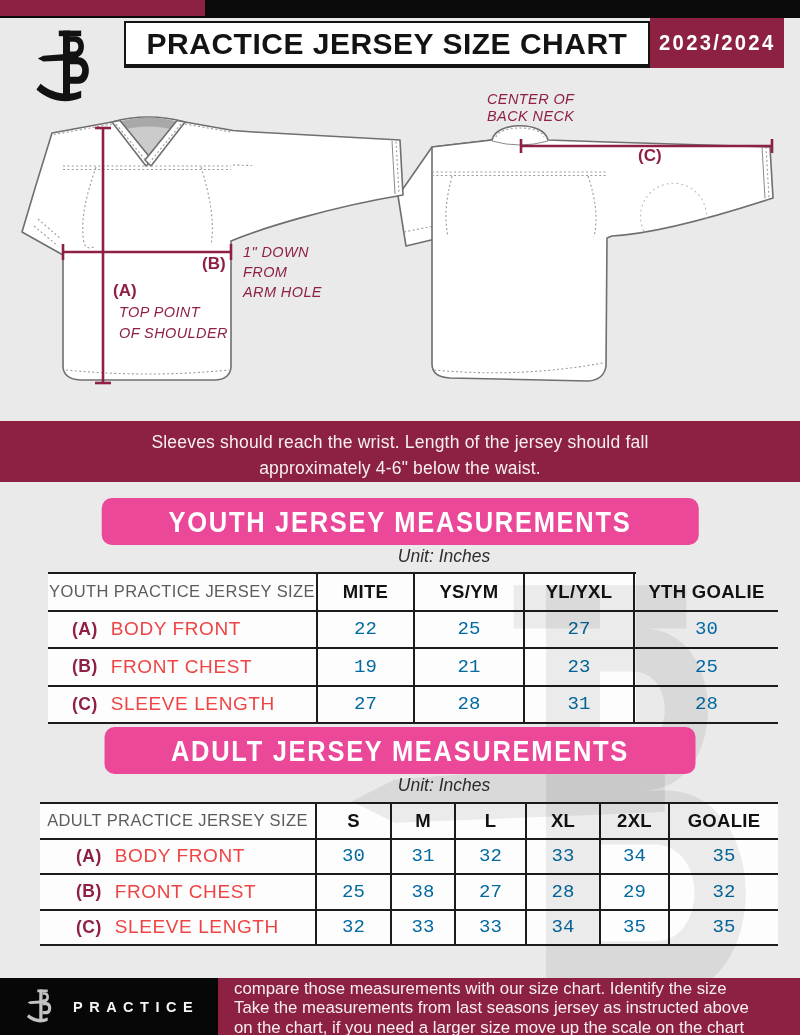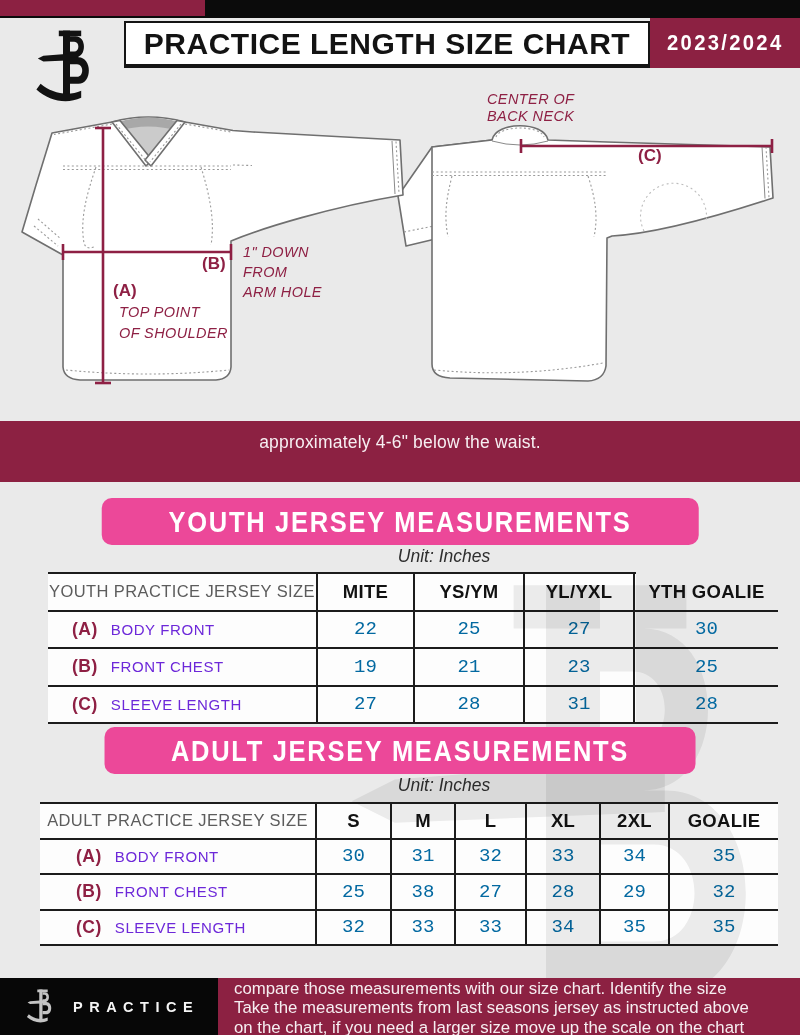--- a/index.html
+++ b/index.html
@@ -17,21 +17,21 @@
   
   .top-bar{position:absolute;top:0;left:0;width:800px;height:18px;background:#0b0b0b;}
   .top-bar-maroon{position:absolute;top:0;left:0;width:205px;height:16px;background:var(--maroon);}
   .title-box{
     position:absolute;left:124px;top:21px;width:526px;height:47px;background:#ffffff;
     border:2px solid #141414;border-bottom-width:4px;box-sizing:border-box;
     display:flex;align-items:center;justify-content:center;z-index:3;
   }
   .title-box span{font-size:30px;font-weight:bold;letter-spacing:0.5px;color:#131313;white-space:nowrap;}
   .season-badge{
-    position:absolute;left:650px;top:18px;width:150px;height:50px;background:var(--maroon);
+    position:absolute;left:650px;top:18px;width:134px;height:50px;background:var(--maroon);
     display:flex;align-items:center;justify-content:center;z-index:2;
   }
   .season-badge span{color:#fff;font-size:22px;font-weight:bold;letter-spacing:2.5px;transform:scaleX(0.92);white-space:nowrap;}
   .header-logo{position:absolute;left:34px;top:25px;width:72px;height:84px;color:#121212;z-index:3;}
   
   .diagram-svg{position:absolute;top:0;left:0;width:800px;height:1035px;z-index:1;pointer-events:none;}
   
   .banner{
     position:absolute;top:421px;left:0;width:800px;height:61px;background:var(--maroon);
     color:#f7eff2;text-align:center;padding-top:8px;box-sizing:border-box;
@@ -53,21 +53,21 @@
   .size-table{position:absolute;display:grid;z-index:2;border-top:2px solid var(--line);background:#fdfdfd;}
   #youth-table{left:48px;top:572px;width:588px;grid-template-columns:268px 97px 110px 110px 145px;grid-auto-rows:37.5px;}
   #adult-table{left:40px;top:802px;width:738px;grid-template-columns:275px 75px 64px 71px 74px 69px 110px;grid-auto-rows:35.5px;}
   .cell{display:flex;align-items:center;justify-content:center;border-bottom:2px solid var(--line);box-sizing:border-box;}
   .cell.vline{border-left:2px solid var(--line);}
   .col-header{font-weight:bold;font-size:18.5px;color:#121212;letter-spacing:0.3px;}
   .first-header{font-size:16.5px;color:#5c5c5c;letter-spacing:0.4px;font-weight:normal;}
   .row-label-cell{justify-content:flex-start;padding-left:24px;}
   #adult-table .row-label-cell{padding-left:36px;}
   .row-key{color:var(--label);font-weight:bold;font-size:17.5px;margin-right:13px;letter-spacing:0.5px;}
-  .row-label{color:#6d28d9;font-size:15px;letter-spacing:0.6px;}
+  .row-label{color:#ef4444;font-size:19px;letter-spacing:0.6px;}
   .value-cell{font-size:19px;color:#0369a1;font-family:Liberation Mono, monospace;}
   
   .watermark{position:absolute;left:330px;top:542px;width:540px;height:648px;color:rgba(20,20,20,0.075);z-index:5;pointer-events:none;}
   
   .footer{position:absolute;left:0;top:978px;width:800px;height:57px;display:flex;z-index:10;}
   .footer-black{width:218px;background:#070707;display:flex;align-items:center;padding-left:26px;box-sizing:border-box;gap:14px;}
   .footer-logo{width:33px;height:39px;color:#c3c3c3;flex:none;}
   .footer-brand{color:#f5f5f5;font-size:14.5px;letter-spacing:6.5px;font-weight:600;white-space:nowrap;}
   .footer-maroon{flex:1;background:var(--maroon);color:#f6eef1;font-size:16.8px;line-height:19.4px;padding:1px 10px 0 16px;box-sizing:border-box;}
   
@@ -92,21 +92,21 @@
       <path fill="currentColor" d="M50 16 L58 16 C74 16 74 46 58 46 L50 46 L50 38 L56 38 C64 38 64 24 56 24 L50 24 Z"></path>
       <path fill="currentColor" d="M12 44 L62 40 L62 50 L12 52 L4 48 Z"></path>
       <path fill="currentColor" d="M50 46 L62 46 C82 46 82 84 62 84 L50 84 L50 74 L60 74 C70 74 70 56 60 56 L50 56 Z"></path>
       <path fill="currentColor" d="M8 84 C24 98 48 102 66 94 L66 104 C44 114 20 108 2 92 Z"></path>
     </symbol>
   </defs>
   <use href="#logo-b"></use>
 </svg>
 
 <div class="title-box">
-  <span>PRACTICE LENGTH SIZE CHART</span>
+  <span>PRACTICE JERSEY SIZE CHART</span>
 </div>
 <div class="season-badge">
   <span>2023/2024</span>
 </div>
 
 <svg class="diagram-svg" viewBox="0 0 800 1035" aria-hidden="true">
 
   <g>
 
     <path class="jersey" d="M492,140 L432,147 L398,196 L406,246 L448,236 L445,175 Z"></path>
@@ -182,20 +182,21 @@
     <text class="mnote" x="119" y="317">TOP POINT</text>
     <text class="mnote" x="119" y="338">OF SHOULDER</text>
     <text class="mlabel" x="202" y="269">(B)</text>
     <text class="mnote" x="243" y="257">1" DOWN</text>
     <text class="mnote" x="243" y="277">FROM</text>
     <text class="mnote" x="243" y="297">ARM HOLE</text>
   </g>
 </svg>
 
 <div class="banner">
+  <div>Sleeves should reach the wrist. Length of the jersey should fall</div>
   <div>approximately 4-6" below the waist.</div>
 </div>
 
 <div class="section-title" id="youth-title">
   <span>YOUTH JERSEY MEASUREMENTS</span>
 </div>
 <div class="unit-label" id="youth-unit">Unit: Inches</div>
 
 <div class="size-table" id="youth-table">
   <div class="cell first-header">YOUTH PRACTICE JERSEY SIZE</div>

